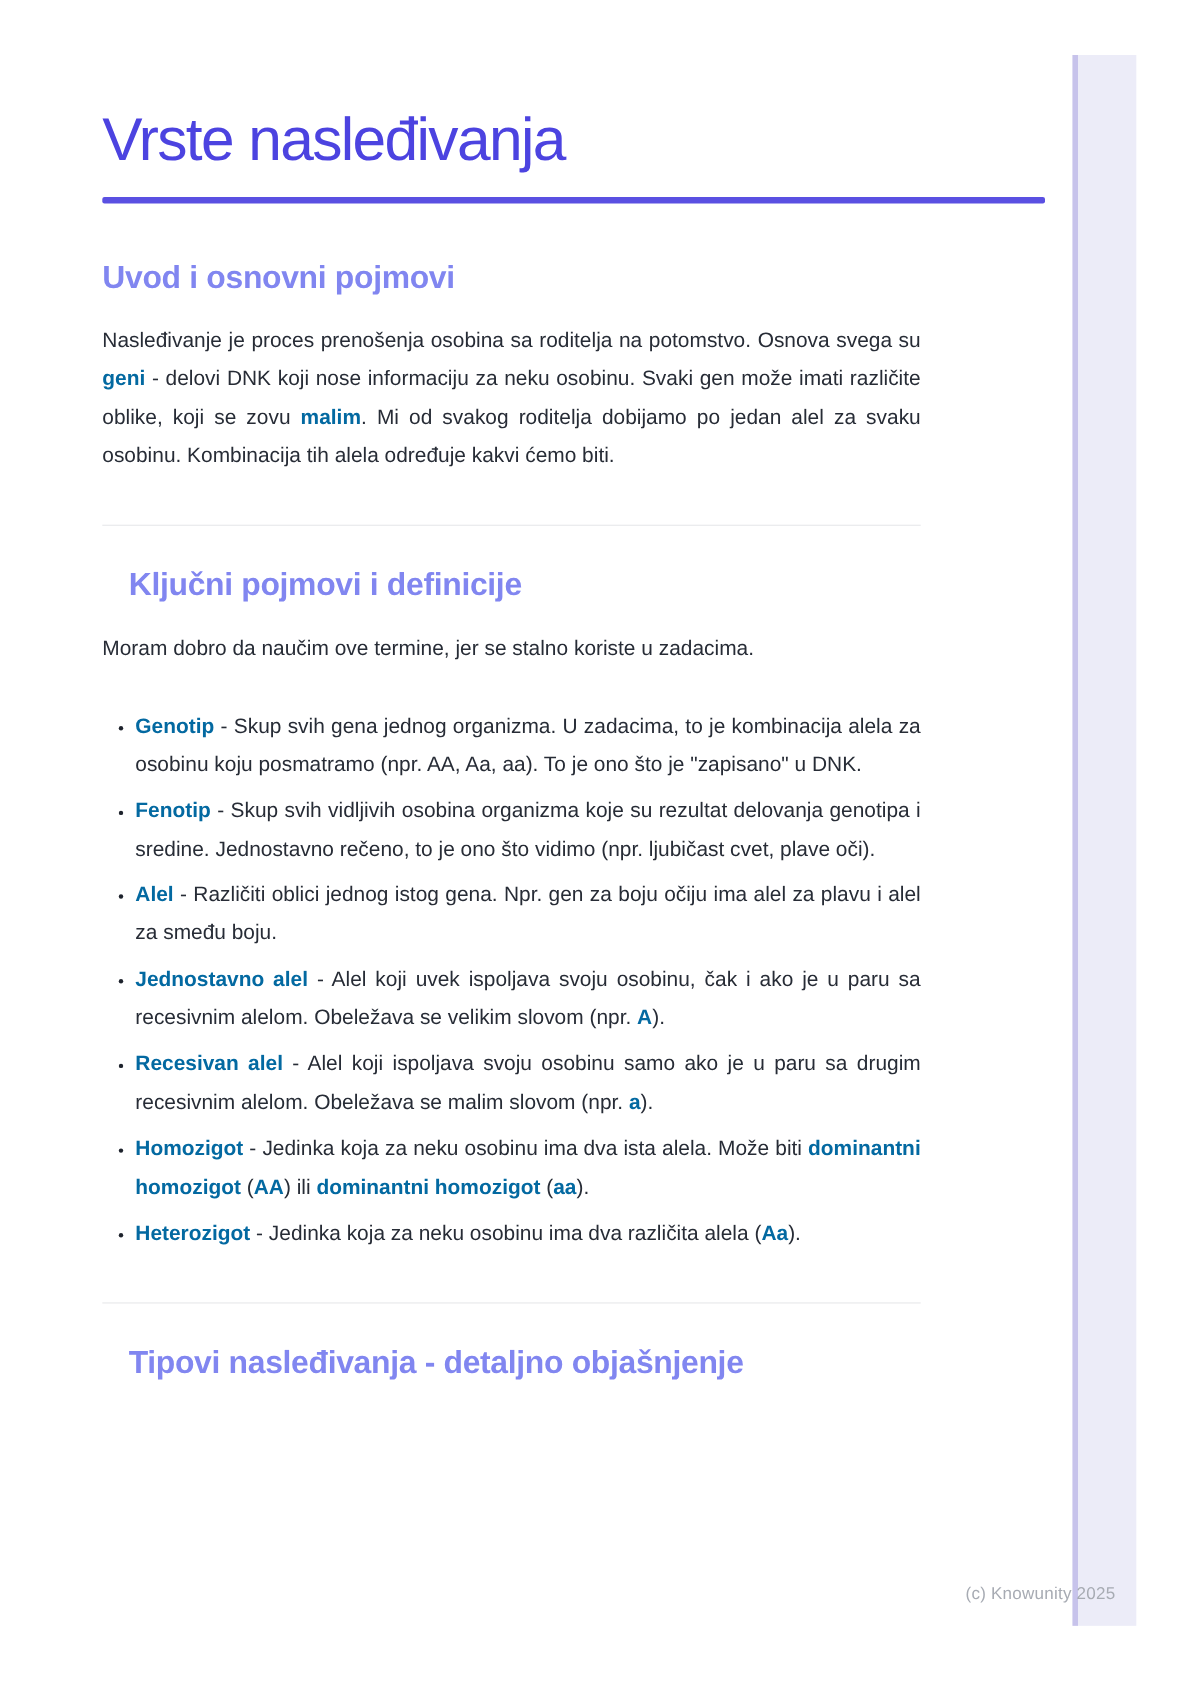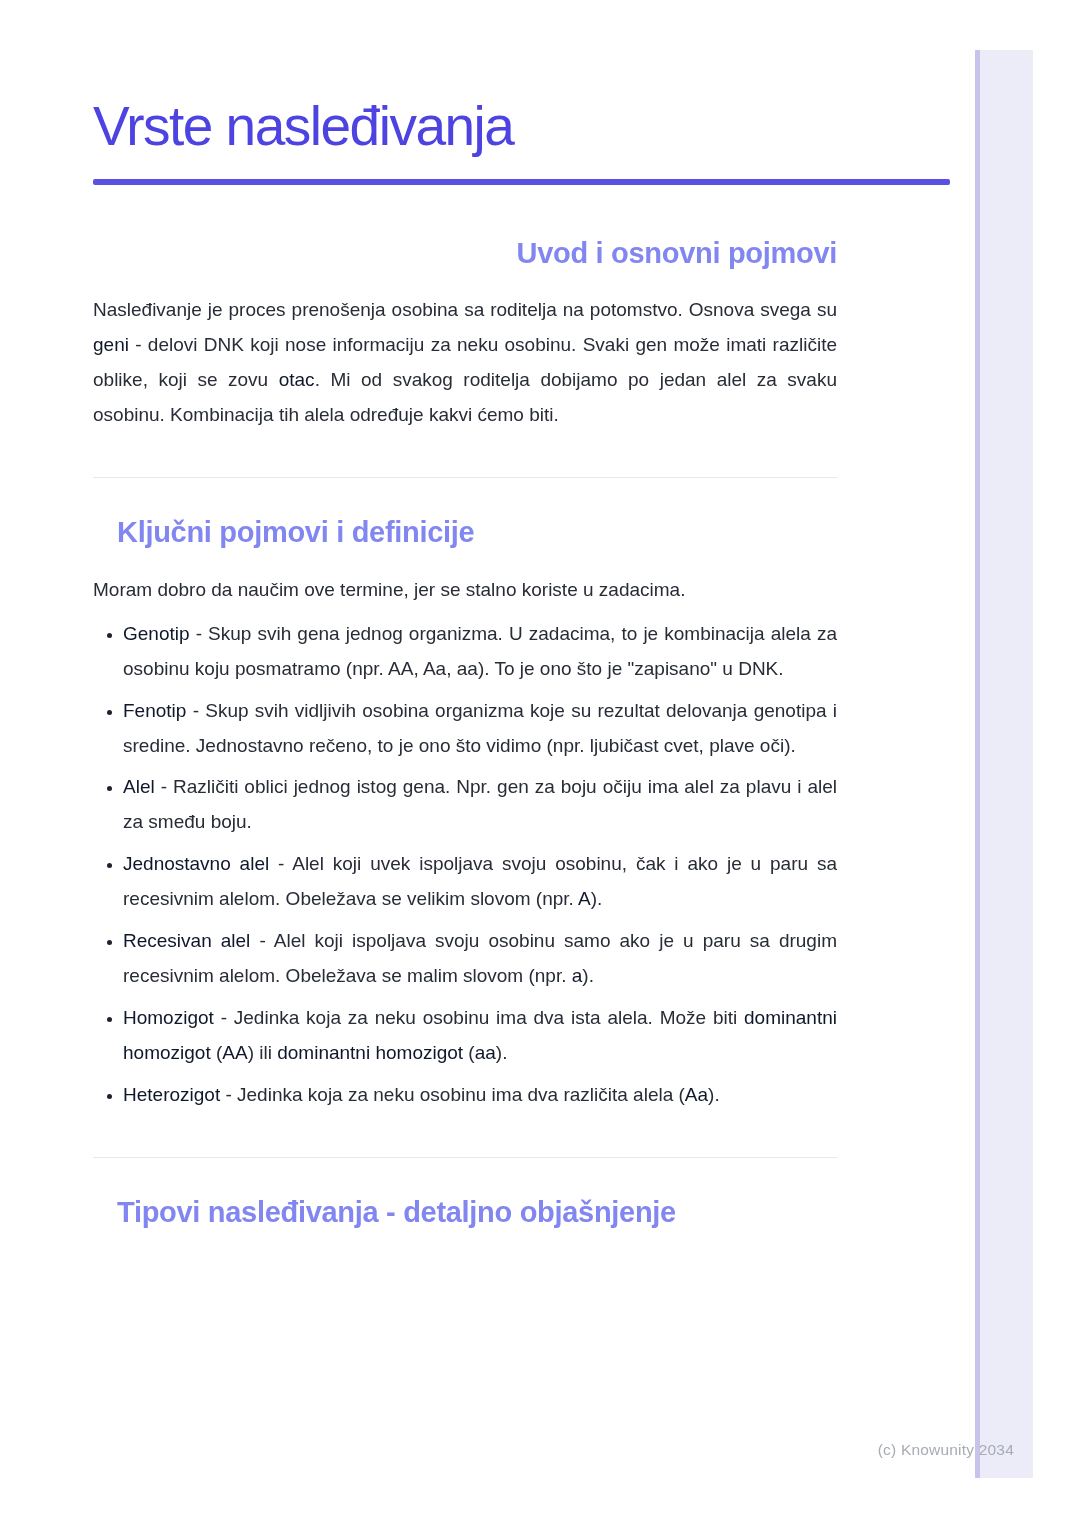--- a/index.html
+++ b/index.html
@@ -41,49 +41,49 @@
     margin-top: 22px;
     border-radius: 2px;
   }
   .section-heading {
     font-size: 29px;
     font-weight: bold;
     color: #8186f0;
     letter-spacing: -0.3px;
     line-height: 1.3;
   }
-  .mt-h2-first { margin-top: 50px; text-align: right; }
+  .mt-h2-first { margin-top: 50px; }
   .mt-h2 { margin-top: 36px; margin-left: 24px; }
   .body-par {
     font-size: 19px;
     line-height: 1.84;
     text-align: justify;
     color: #272c36;
     margin-top: 21px;
   }
   .divider {
     border: none;
     border-top: 1px solid #e7e8ea;
     margin: 44px 0 0 0;
     width: 744px;
   }
   .def-list {
-    margin-top: 9px;
+    margin-top: 36px;
     padding-left: 30px;
     list-style: disc outside;
   }
   .def-list li {
     font-size: 19px;
     line-height: 1.84;
     text-align: justify;
     margin-bottom: 7px;
     color: #272c36;
   }
   .def-list li::marker { font-size: 16px; color: #1d222c; }
-  b { font-weight: normal; color: #0f172a; }
+  b { font-weight: bold; color: #0369a1; }
   .watermark {
     position: absolute;
     top: 1441px;
     right: 66px;
     font-size: 15.5px;
     color: #a7abb3;
     z-index: 2;
     letter-spacing: 0.2px;
   }
 </style>
@@ -92,21 +92,21 @@
 
 <div class="side-strip"></div>
 
 <main class="content">
 
   <h1 class="page-title">Vrste nasleđivanja</h1>
   <div class="title-rule"></div>
 
   <section>
     <h2 class="section-heading mt-h2-first">Uvod i osnovni pojmovi</h2>
-    <p class="body-par"><span>Nasleđivanje je proces prenošenja osobina sa roditelja na potomstvo. Osnova svega su </span><b>geni</b><span> - delovi DNK koji nose informaciju za neku osobinu. Svaki gen može imati različite oblike, koji se zovu </span><b>otac</b><span>. Mi od svakog roditelja dobijamo po jedan alel za svaku osobinu. Kombinacija tih alela određuje kakvi ćemo biti.</span></p>
+    <p class="body-par"><span>Nasleđivanje je proces prenošenja osobina sa roditelja na potomstvo. Osnova svega su </span><b>geni</b><span> - delovi DNK koji nose informaciju za neku osobinu. Svaki gen može imati različite oblike, koji se zovu </span><b>malim</b><span>. Mi od svakog roditelja dobijamo po jedan alel za svaku osobinu. Kombinacija tih alela određuje kakvi ćemo biti.</span></p>
   </section>
 
   <hr class="divider">
 
   <section>
     <h2 class="section-heading mt-h2">Ključni pojmovi i definicije</h2>
     <p class="body-par"><span>Moram dobro da naučim ove termine, jer se stalno koriste u zadacima.</span></p>
     <ul class="def-list">
       <li><b>Genotip</b><span> - Skup svih gena jednog organizma. U zadacima, to je kombinacija alela za osobinu koju posmatramo (npr. AA, Aa, aa). To je ono što je "zapisano" u DNK.</span></li>
       <li><b>Fenotip</b><span> - Skup svih vidljivih osobina organizma koje su rezultat delovanja genotipa i sredine. Jednostavno rečeno, to je ono što vidimo (npr. ljubičast cvet, plave oči).</span></li>
@@ -119,13 +119,13 @@
   </section>
 
   <hr class="divider">
 
   <section>
     <h2 class="section-heading mt-h2">Tipovi nasleđivanja - detaljno objašnjenje</h2>
   </section>
 
 </main>
 
-<div class="watermark">(c) Knowunity 2034</div>
+<div class="watermark">(c) Knowunity 2025</div>
 
 </body></html>

